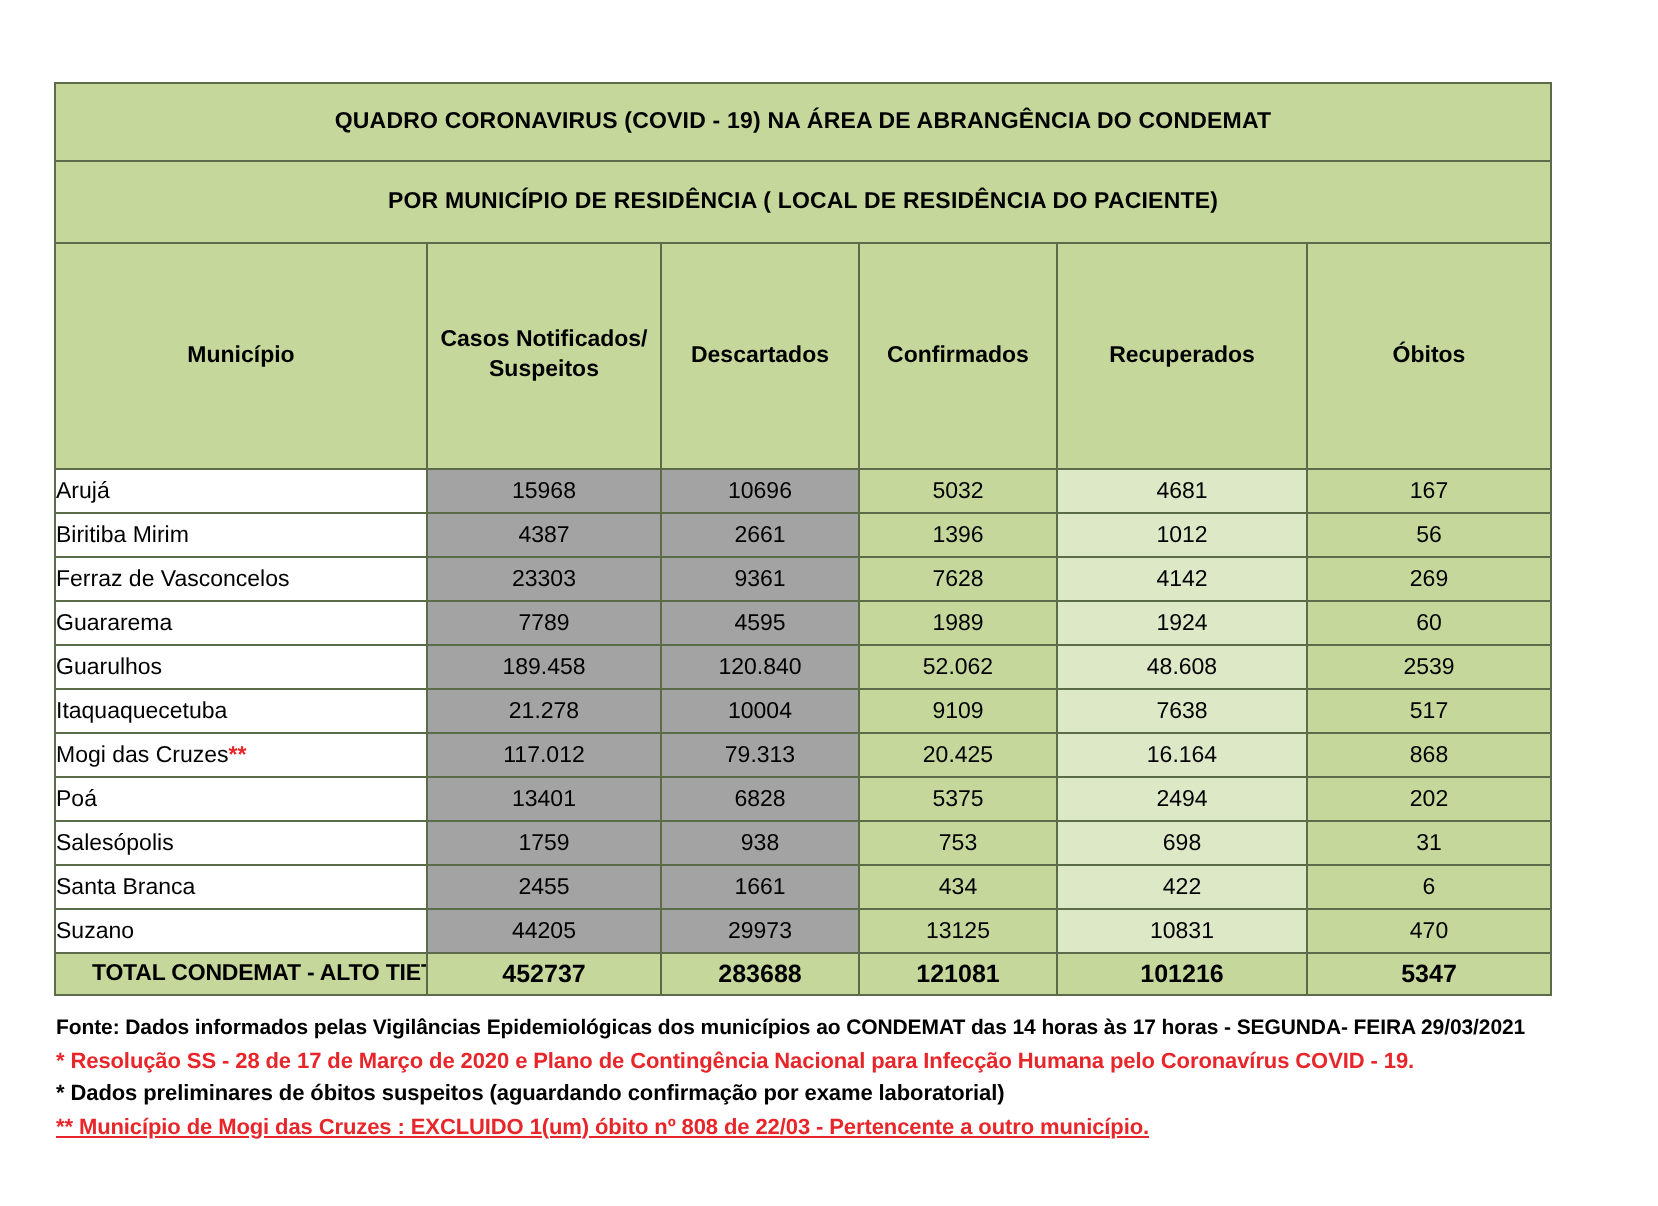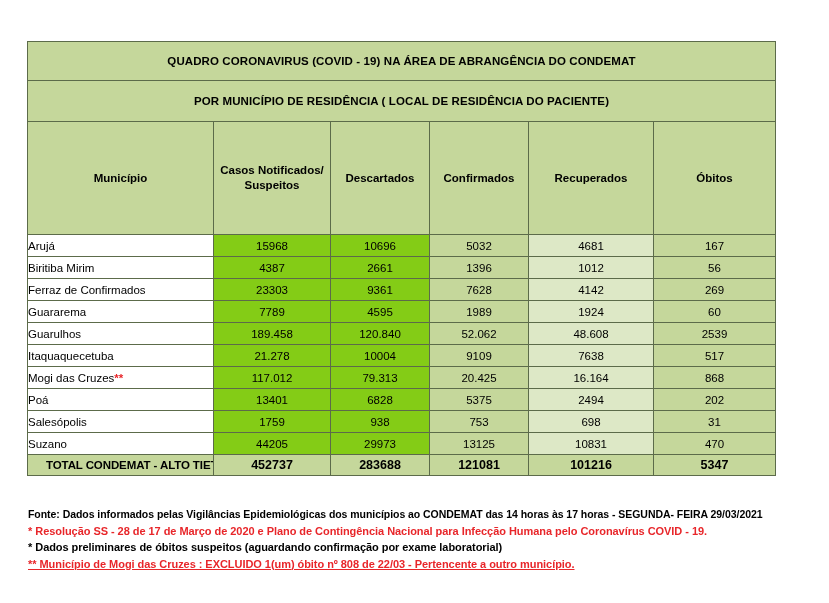--- a/index.html
+++ b/index.html
@@ -75,21 +75,21 @@
     background: #ffffff;
     text-align: left;
     padding-left: 4px;
     font-size: 12.5px;
   }
   .muni .star {
     color: #e8262a;
     font-weight: bold;
   }
   .num-white {
-    background: #84cc16;
+    background: #a3a3a3;
     text-align: center;
     font-size: 12.5px;
   }
   .num-green-a {
     background: #c5d79b;
     text-align: center;
     font-size: 12.5px;
   }
   .num-green-b {
     background: #dde8c6;
@@ -183,21 +183,21 @@
           </tr>
           <tr class="data-row">
             <td class="muni"><span>Biritiba Mirim</span></td>
             <td class="num-white">4387</td>
             <td class="num-white">2661</td>
             <td class="num-green-a">1396</td>
             <td class="num-green-b">1012</td>
             <td class="num-green-a">56</td>
           </tr>
           <tr class="data-row">
-            <td class="muni"><span>Ferraz de Confirmados</span></td>
+            <td class="muni"><span>Ferraz de Vasconcelos</span></td>
             <td class="num-white">23303</td>
             <td class="num-white">9361</td>
             <td class="num-green-a">7628</td>
             <td class="num-green-b">4142</td>
             <td class="num-green-a">269</td>
           </tr>
           <tr class="data-row">
             <td class="muni"><span>Guararema</span></td>
             <td class="num-white">7789</td>
             <td class="num-white">4595</td>
@@ -237,20 +237,28 @@
             <td class="num-green-b">2494</td>
             <td class="num-green-a">202</td>
           </tr>
           <tr class="data-row">
             <td class="muni"><span>Salesópolis</span></td>
             <td class="num-white">1759</td>
             <td class="num-white">938</td>
             <td class="num-green-a">753</td>
             <td class="num-green-b">698</td>
             <td class="num-green-a">31</td>
+          </tr>
+          <tr class="data-row">
+            <td class="muni"><span>Santa Branca</span></td>
+            <td class="num-white">2455</td>
+            <td class="num-white">1661</td>
+            <td class="num-green-a">434</td>
+            <td class="num-green-b">422</td>
+            <td class="num-green-a">6</td>
           </tr>
           <tr class="data-row">
             <td class="muni"><span>Suzano</span></td>
             <td class="num-white">44205</td>
             <td class="num-white">29973</td>
             <td class="num-green-a">13125</td>
             <td class="num-green-b">10831</td>
             <td class="num-green-a">470</td>
           </tr>
           <tr class="total-row">

